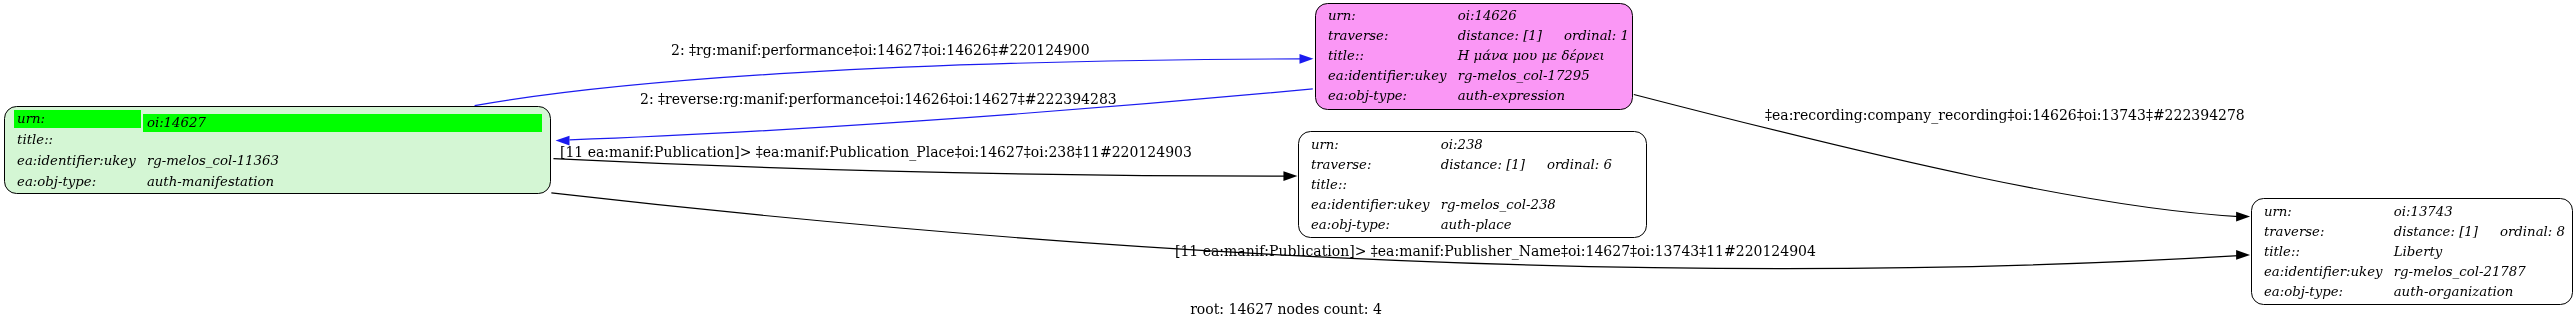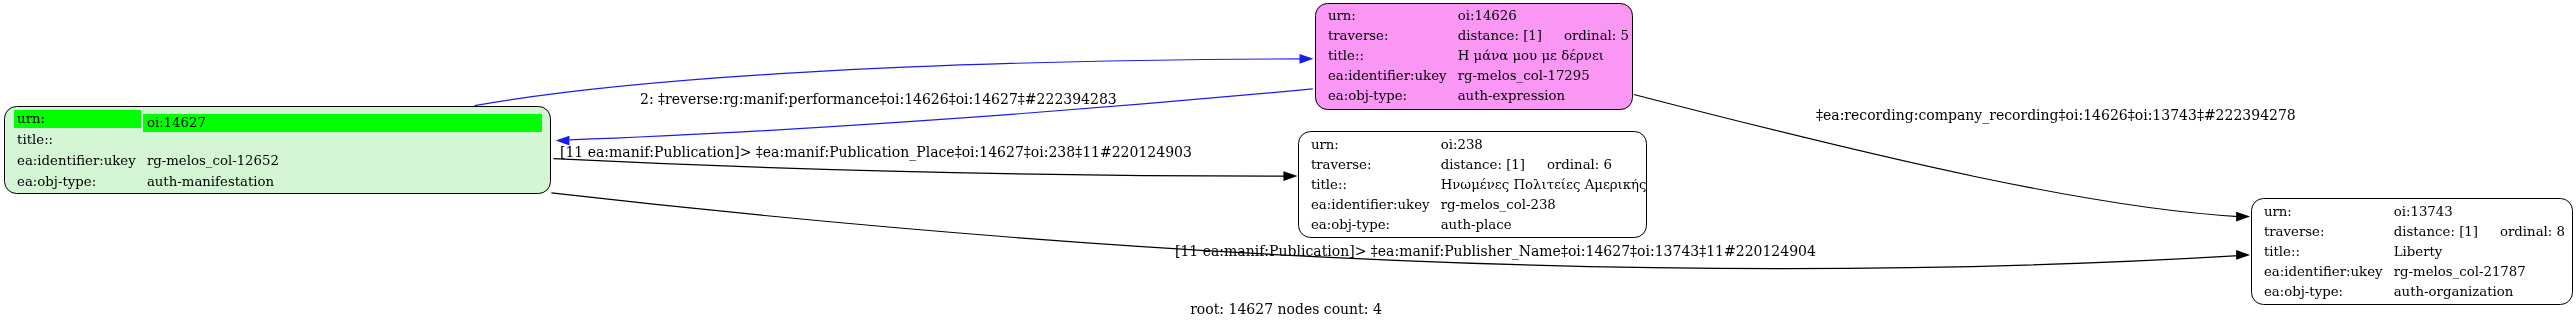--- a/index.html
+++ b/index.html
@@ -13,20 +13,21 @@
   }
   #edge-layer{position:absolute;left:0;top:0;width:2576px;height:332px;}
   .node{
     position:absolute;
     box-sizing:border-box;
     border:1.1px solid #000000;
     border-radius:12.6px;
     display:flex;flex-direction:column;justify-content:center;
     font-size:13.3px;
     padding:2.1px 4.2px 2.1px 0;
+    font-style:italic;
   }
   .node .row{
     display:flex;align-items:center;
     padding-left:8.4px;
     white-space:nowrap;
   }
   .node .row{height:20px;line-height:20px;}
   #node-root .row{height:21px;line-height:21px;}
   .key{width:127px;flex:0 0 127px;padding-left:3.5px;box-sizing:border-box;margin-right:2.8px;}
   .val{padding-left:3.5px;}
@@ -42,21 +43,21 @@
   #node-organization{left:2251px;top:198px;width:322px;height:107px;background:#ffffff;}
   .edge-label{
     position:absolute;
     font-size:14px;
     white-space:nowrap;
   }
   #edge-label-1{left:671px;top:42px;}
   #edge-label-2{left:640px;top:91px;}
   #edge-label-3{left:560px;top:144px;}
   #edge-label-4{left:1175px;top:243px;}
-  #edge-label-5{left:1816px;top:107px;}
+  #edge-label-5{left:1765px;top:107px;}
   #caption{
     position:absolute;
     left:1286px;top:301px;
     transform:translateX(-50%);
     font-size:14px;
     white-space:nowrap;
   }
 </style>
 </head>
 <body>
@@ -84,37 +85,37 @@
   <div class="node" id="node-root">
     <div class="row hl">
       <span class="key">urn:</span>
       <span class="val">oi:14627</span>
     </div>
     <div class="row">
       <span class="key">title::</span>
     </div>
     <div class="row">
       <span class="key">ea:identifier:ukey</span>
-      <span class="val">rg-melos_col-12652</span>
+      <span class="val">rg-melos_col-11363</span>
     </div>
     <div class="row">
       <span class="key">ea:obj-type:</span>
       <span class="val">auth-manifestation</span>
     </div>
   </div>
 
   <div class="node" id="node-expression">
     <div class="row">
       <span class="key">urn:</span>
       <span class="val">oi:14626</span>
     </div>
     <div class="row">
       <span class="key">traverse:</span>
       <span class="val">distance: [1]</span>
-      <span class="val2">ordinal: 5</span>
+      <span class="val2">ordinal: 1</span>
     </div>
     <div class="row">
       <span class="key">title::</span>
       <span class="val">Η μάνα μου με δέρνει</span>
     </div>
     <div class="row">
       <span class="key">ea:identifier:ukey</span>
       <span class="val">rg-melos_col-17295</span>
     </div>
     <div class="row">
@@ -128,21 +129,20 @@
       <span class="key">urn:</span>
       <span class="val">oi:238</span>
     </div>
     <div class="row">
       <span class="key">traverse:</span>
       <span class="val">distance: [1]</span>
       <span class="val2">ordinal: 6</span>
     </div>
     <div class="row">
       <span class="key">title::</span>
-      <span class="val">Ηνωμένες Πολιτείες Αμερικής</span>
     </div>
     <div class="row">
       <span class="key">ea:identifier:ukey</span>
       <span class="val">rg-melos_col-238</span>
     </div>
     <div class="row">
       <span class="key">ea:obj-type:</span>
       <span class="val">auth-place</span>
     </div>
   </div>
@@ -164,20 +164,21 @@
     <div class="row">
       <span class="key">ea:identifier:ukey</span>
       <span class="val">rg-melos_col-21787</span>
     </div>
     <div class="row">
       <span class="key">ea:obj-type:</span>
       <span class="val">auth-organization</span>
     </div>
   </div>
 
+  <div class="edge-label" id="edge-label-1">2: ‡rg:manif:performance‡oi:14627‡oi:14626‡#220124900</div>
   <div class="edge-label" id="edge-label-2">2: ‡reverse:rg:manif:performance‡oi:14626‡oi:14627‡#222394283</div>
   <div class="edge-label" id="edge-label-3">[11 ea:manif:Publication]&gt; ‡ea:manif:Publication_Place‡oi:14627‡oi:238‡11#220124903</div>
   <div class="edge-label" id="edge-label-4">[11 ea:manif:Publication]&gt; ‡ea:manif:Publisher_Name‡oi:14627‡oi:13743‡11#220124904</div>
   <div class="edge-label" id="edge-label-5">‡ea:recording:company_recording‡oi:14626‡oi:13743‡#222394278</div>
 
   <div id="caption">root: 14627 nodes count: 4</div>
 
 </div>
 
 

